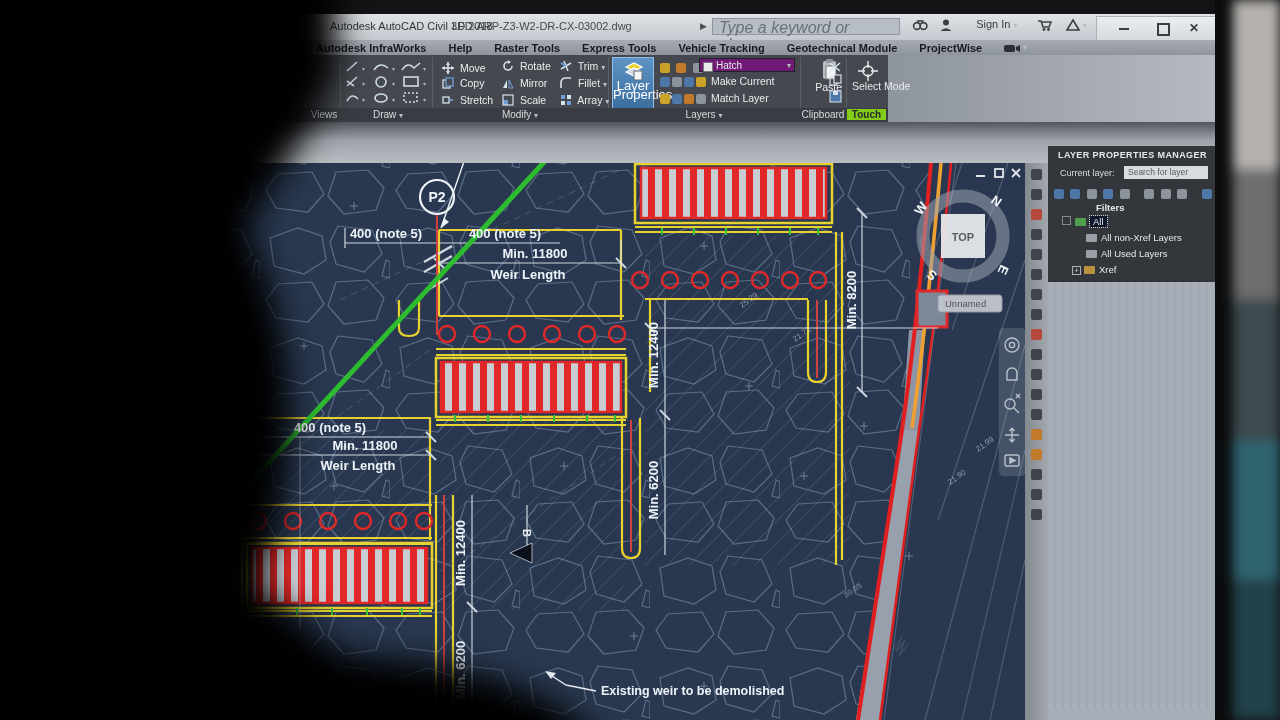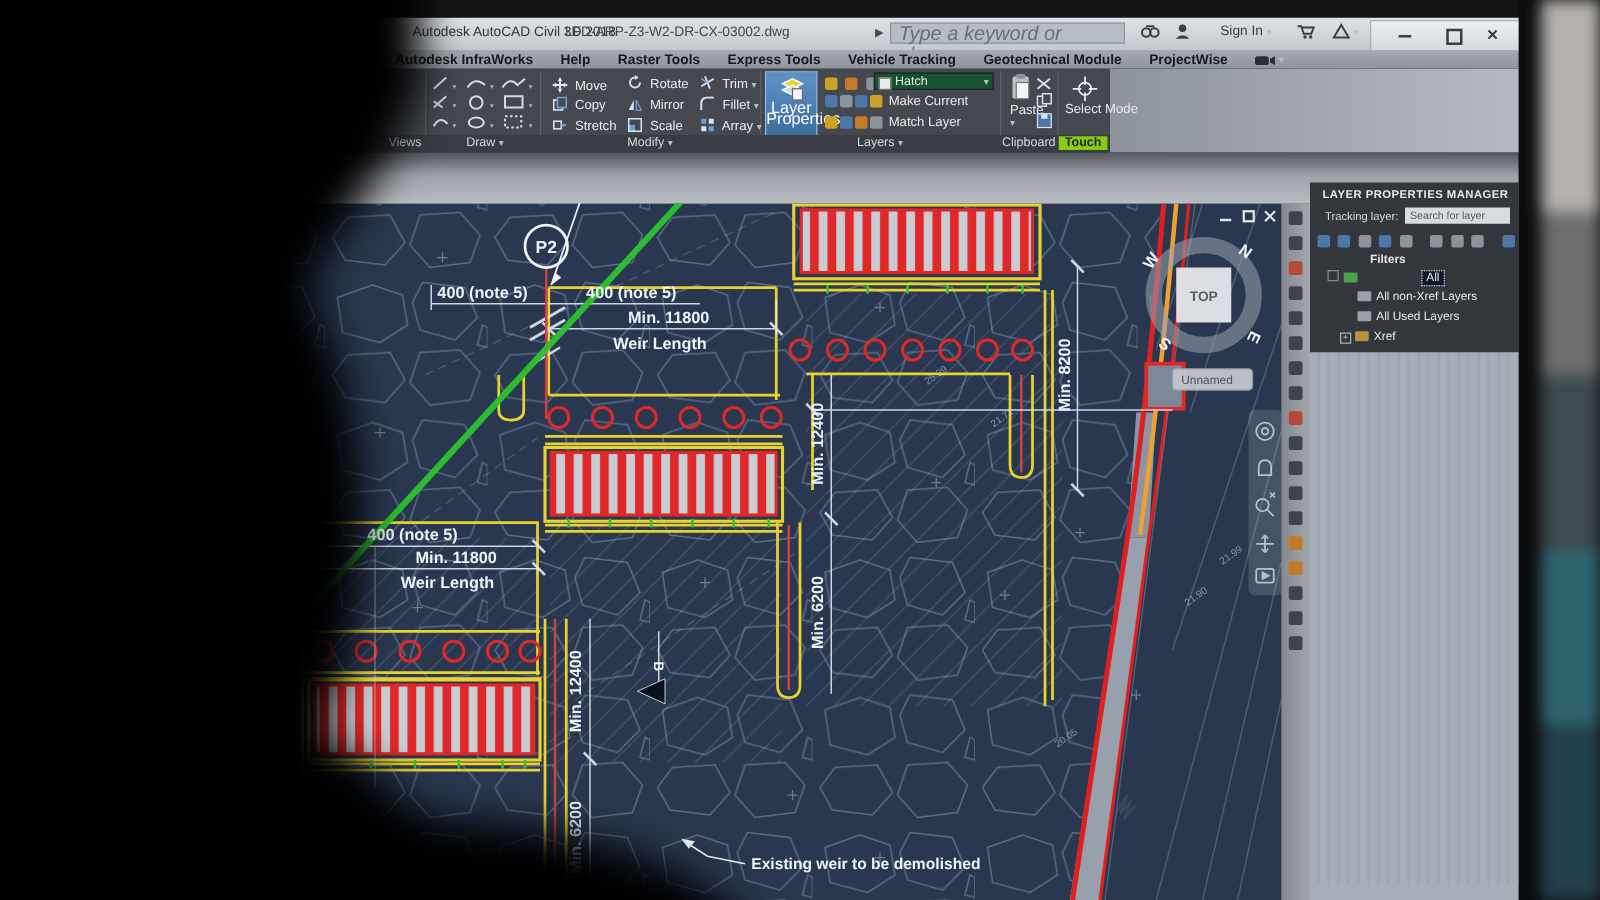--- a/index.html
+++ b/index.html
@@ -26,21 +26,21 @@
   #ribbon{left:200px;top:55px;width:1015px;height:67px;background:#45494f;}
   #ribbon-right{left:688px;top:0;width:327px;height:67px;background:linear-gradient(90deg,#8e949c,#b6bac0);}
   .rlabel-strip{left:0;top:53px;width:688px;height:14px;background:#393c42;color:#d7dadd;font-size:10px;}
   .rlabel{position:absolute;top:1px;text-align:center;white-space:nowrap;}
   .panel-sep{position:absolute;top:2px;width:1px;height:62px;background:#5a5e65;}
   .rbtn{position:absolute;color:#e9ebee;font-size:10.5px;white-space:nowrap;}
   .rbtn svg{vertical-align:-2px;margin-right:3px;}
   .caret{color:#b9bec6;font-size:8px;}
   #btn-layerprops{left:412px;top:2px;width:40px;height:50px;background:linear-gradient(#5e93c6,#3c6e9f);
     border:1px solid #8fc0ea;color:#fff;font-size:13px;text-align:center;line-height:9px;}
-  #layercombo{left:499px;top:3px;width:96px;height:14px;background:#14532d;border:1px solid #1e2125;
+  #layercombo{left:499px;top:3px;width:96px;height:14px;background:#701a75;border:1px solid #1e2125;
     color:#e8eaec;font-size:10px;line-height:14px;padding-left:16px;box-sizing:border-box;}
   #layercombo .swatch{position:absolute;left:3px;top:3px;width:8px;height:8px;background:#e8eaec;border:1px solid #777;}
   #layercombo .cc{position:absolute;right:3px;top:0px;}
   .mi{display:inline-block;width:10px;height:10px;border-radius:2px;background:#5f87aa;margin-right:2px;vertical-align:middle;}
   .mi.y{background:#c9a227}.mi.g{background:#8d939b}.mi.o{background:#c07a2a}.mi.b{background:#4c77a6}.mi.r{background:#b5483a}
   
   #grayband{left:200px;top:122px;width:1015px;height:41px;background:linear-gradient(#53565c,#9ea3aa 45%,#b9bdc2);}
   
   #side-toolbar{left:1025px;top:163px;width:23px;height:557px;background:linear-gradient(90deg,#83898f,#a3a8af);
     display:flex;flex-direction:column;align-items:center;padding-top:6px;box-sizing:border-box;}
@@ -51,21 +51,21 @@
   #lpm-title{left:10px;top:4px;font-size:9px;font-weight:bold;letter-spacing:.4px;}
   #lpm-curlabel{left:12px;top:22px;font-size:9px;color:#d8dade;}
   #lpm-search{left:76px;top:20px;width:84px;height:13px;background:#d9dcdf;color:#565a60;font-size:8.5px;
      line-height:13px;padding-left:4px;box-sizing:border-box;}
   #lpm-icons{left:6px;top:38px;}
   #lpm-filters{left:8px;top:56px;font-size:9.5px;font-weight:bold;color:#e2e4e8;padding-left:40px;}
   .tree-row{position:absolute;font-size:9.5px;color:#e6e8eb;white-space:nowrap;}
   .tree-row .fold{display:inline-block;width:11px;height:8px;background:#9aa0a8;border-radius:1px;margin-right:4px;vertical-align:-1px;}
   .tree-row .plus{display:inline-block;width:7px;height:7px;border:1px solid #aab0b8;font-size:7px;line-height:7px;
      text-align:center;color:#cdd2d8;margin-right:3px;vertical-align:0px;}
-  #all-hl{background:#0f172a;outline:1px dotted #c9cfd6;padding:0 3px;margin-left:48px;}
+  #all-hl{background:#0f172a;outline:1px dotted #c9cfd6;padding:0 3px;}
   #lpm-body-streaks{left:0;top:136px;width:167px;height:426px;
     background:repeating-linear-gradient(90deg,#a8aeb8 0 6px,#a2a8b2 6px 8px);}
   
   #bezel{left:1215px;top:0;width:18px;height:720px;background:#0b0c0e;}
   #bgright{left:1233px;top:0;width:47px;height:720px;filter:blur(6px);}
   #bgright div{width:47px;}
   #topstrip{left:0;top:0;width:1233px;height:14px;background:#141416;}
   svg text{font-family:"Liberation Sans",sans-serif;}
 </style>
 </head>
@@ -238,21 +238,21 @@
       <span>Hatch</span>
       <span class="cc caret">▾</span>
     </div>
     <div class="rbtn" style="left:460px;top:20px">
       <span class="mi b"></span><span class="mi g"></span><span class="mi b"></span><span class="mi y"></span>
       <span>Make Current</span></div>
     <div class="rbtn" style="left:460px;top:37px">
       <span class="mi y"></span><span class="mi b"></span><span class="mi o"></span><span class="mi g"></span>
       <span>Match Layer</span></div>
 
-    <div class="rbtn" style="left:608px;top:4px;text-align:left;width:34px">
+    <div class="rbtn" style="left:608px;top:4px;text-align:right;width:34px">
       <svg width="18" height="22">
           <rect x="2" y="2" width="13" height="18" rx="2" fill="#b9bfc6"></rect>
           <rect x="5" y="0" width="7" height="4" rx="1" fill="#8d939b"></rect>
           <rect x="5" y="7" width="10" height="13" fill="#f2f4f6" stroke="#777"></rect>
         </svg>
       <div><span>Paste</span></div>
       <div class="caret">▾</div>
     </div>
     <svg class="abs" style="left:628px;top:6px" width="16" height="44">
       <path d="M2 2 L12 10 M12 2 L2 10" stroke="#d6e2ee" stroke-width="1.6"></path>
@@ -574,21 +574,21 @@
       <span class="mi o"></span>
     <span class="mi o"></span>
       <span class="mi"></span>
     <span class="mi"></span>
       <span class="mi"></span>
   </div>
 
   <div class="abs" id="lpm">
     <div class="abs" id="lpm-top">
       <div class="abs" id="lpm-title">LAYER PROPERTIES MANAGER</div>
-      <div class="abs" id="lpm-curlabel">Tracking layer:</div>
+      <div class="abs" id="lpm-curlabel">Current layer:</div>
       <div class="abs" id="lpm-search">
         <span>Search for layer</span>
       </div>
       <div class="abs" id="lpm-icons">
         <span class="mi b"></span>
         <span class="mi b"></span>
         <span class="mi g"></span>
         <span class="mi b"></span>
         <span class="mi g"></span>
         <span class="mi g" style="margin-left:8px"></span>

